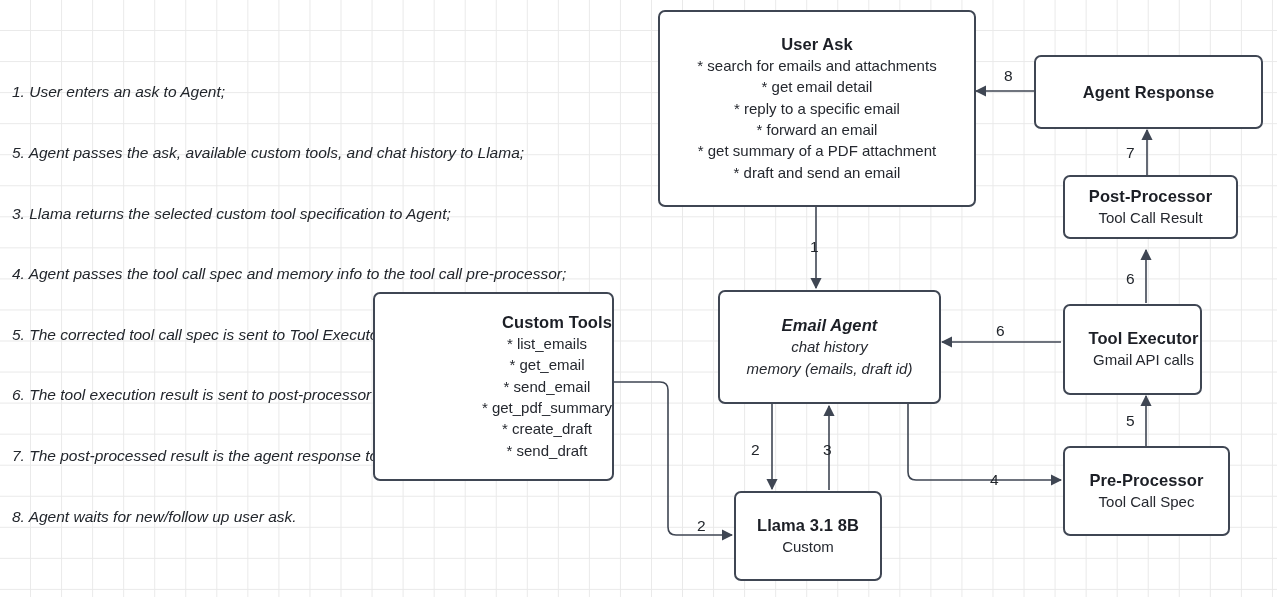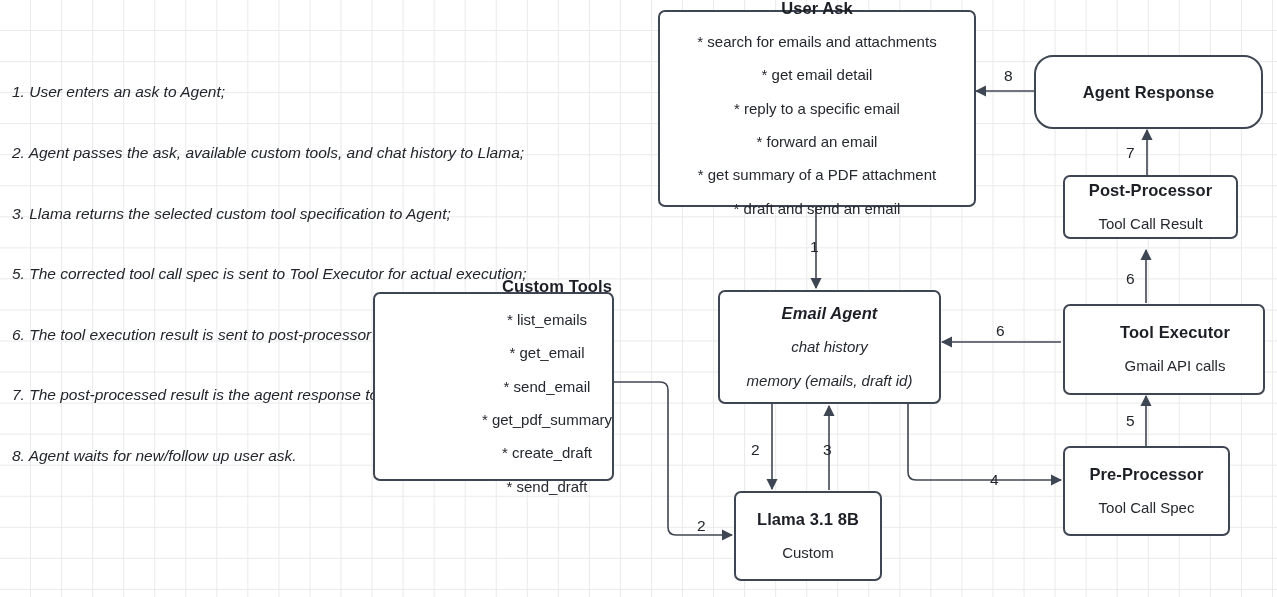--- a/index.html
+++ b/index.html
@@ -49,21 +49,20 @@
     font-weight:bold;
     font-size:16.5px;
     line-height:21px;
     letter-spacing:.1px;
   }
   .node .sub{
     font-size:15px;
     line-height:21.3px;
     color:#25282f;
     white-space:nowrap;
-    margin-top:12px;
   }
   .node .lines{
     display:flex;flex-direction:column;align-items:center;
   }
 
   .elabel{
     position:absolute;
     font-size:15.5px;
     color:#22262c;
     line-height:16px;
@@ -90,50 +89,51 @@
       <path d="M 1146 446 L 1146 396"></path>
       <path d="M 1146 303 L 1146 250"></path>
       <path d="M 1061 342 L 942 342"></path>
       <path d="M 1147 175 L 1147 130"></path>
       <path d="M 1034 91 L 976 91"></path>
     </g>
   </svg>
 
   <div class="legend">
     <div>1. User enters an ask to Agent;</div>
-    <div>2. Agent passes the ask, available custom tools, and chat history to Llama;</div>
+    <div>5. Agent passes the ask, available custom tools, and chat history to Llama;</div>
     <div>3. Llama returns the selected custom tool specification to Agent;</div>
+    <div>4. Agent passes the tool call spec and memory info to the tool call pre-processor;</div>
     <div>5. The corrected tool call spec is sent to Tool Executor for actual execution;</div>
     <div>6. The tool execution result is sent to post-processor and Agent for memory update;</div>
     <div>7. The post-processed result is the agent response to the original user ask;</div>
     <div>8. Agent waits for new/follow up user ask.</div>
   </div>
 
   <div class="node" style="left:658px;top:10px;width:318px;height:197px;">
     <div class="title">User Ask</div>
     <div class="lines">
       <div class="sub">* search for emails and attachments</div>
       <div class="sub">* get email detail</div>
       <div class="sub">* reply to a specific email</div>
       <div class="sub">* forward an email</div>
       <div class="sub">* get summary of a PDF attachment</div>
       <div class="sub">* draft and send an email</div>
     </div>
   </div>
 
-  <div class="node" style="left:1034px;top:55px;width:229px;height:74px;border-radius:19px;">
+  <div class="node" style="left:1034px;top:55px;width:229px;height:74px;">
     <div class="title">Agent Response</div>
   </div>
 
   <div class="node" style="left:1063px;top:175px;width:175px;height:64px;">
     <div class="title">Post-Processor</div>
     <div class="sub">Tool Call Result</div>
   </div>
 
-  <div class="node" style="left:1063px;top:304px;width:202px;height:91px;padding-left:22px;">
+  <div class="node" style="left:1063px;top:304px;width:139px;height:91px;padding-left:22px;">
     <div class="title">Tool Executor</div>
     <div class="sub">Gmail API calls</div>
   </div>
 
   <div class="node" style="left:1063px;top:446px;width:167px;height:90px;">
     <div class="title">Pre-Processor</div>
     <div class="sub">Tool Call Spec</div>
   </div>
 
   <div class="node" style="left:718px;top:290px;width:223px;height:114px;font-style:italic;">

